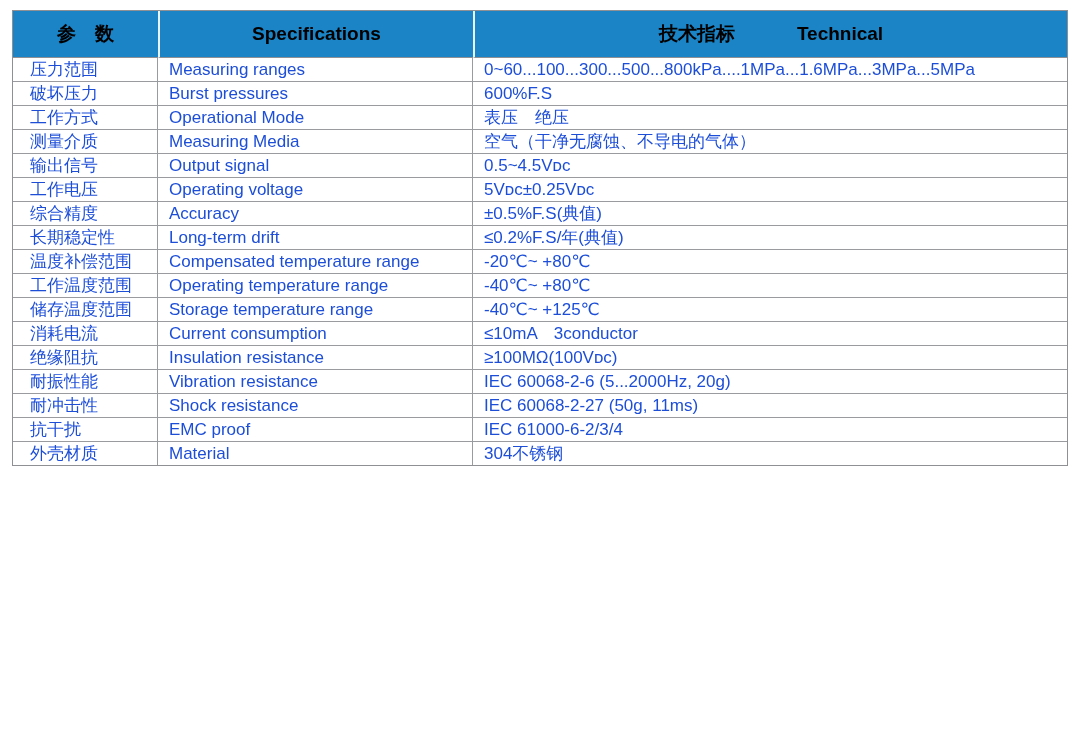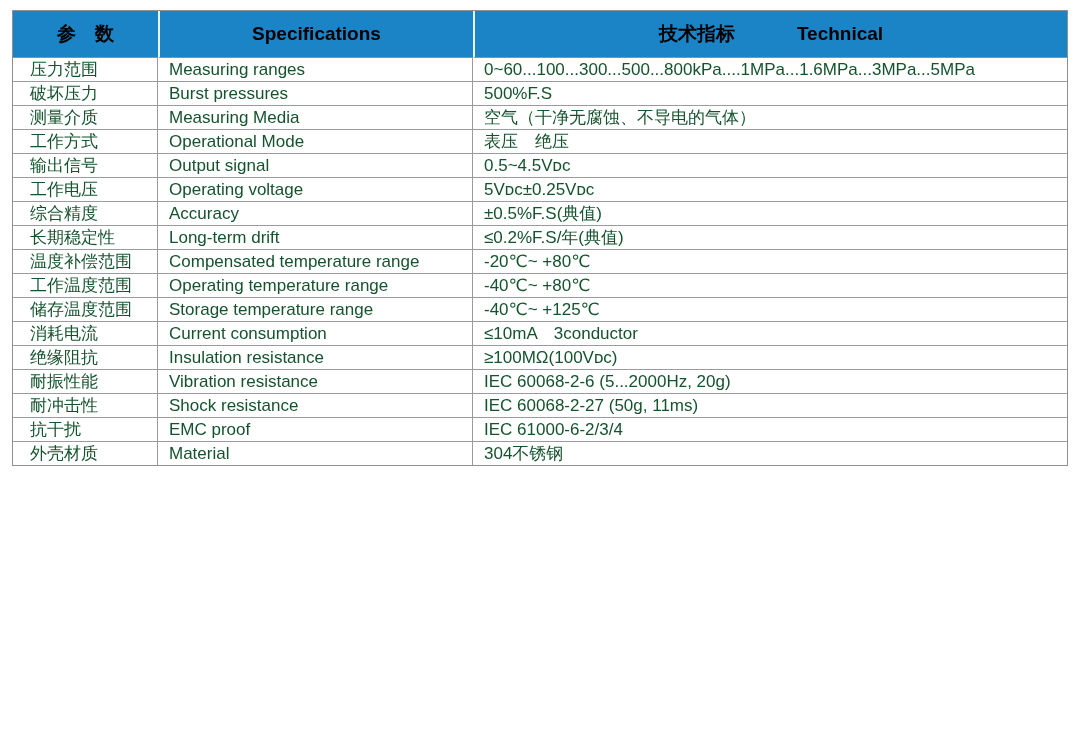--- a/index.html
+++ b/index.html
@@ -50,21 +50,21 @@
   thead th .tech-wrap {
     display: inline-flex;
     gap: 62px;
     justify-content: flex-start;
     align-items: center;
   }
 
   tbody td {
     height: 21px;
     font-size: 17px;
-    color: #14532d;
+    color: #1d4ed8;
     border-bottom: 1px solid #9a9b9e;
     vertical-align: middle;
     padding: 0 6px 0 11px;
     box-sizing: border-box;
     white-space: nowrap;
     overflow: hidden;
   }
   tbody tr:last-child td { border-bottom: none; }
   tbody td.c1 {
     padding-left: 17px;
@@ -99,31 +99,31 @@
       </thead>
       <tbody id="rows-body">
           <tr>
     <td class="c1">压力范围</td>
     <td class="c2">Measuring ranges</td>
     <td class="c3">0~60...100...300...500...800kPa....1MPa...1.6MPa...3MPa...5MPa</td>
   </tr>
           <tr>
     <td class="c1">破坏压力</td>
     <td class="c2">Burst pressures</td>
-    <td class="c3">500%F.S</td>
+    <td class="c3">600%F.S</td>
+  </tr>
+          <tr>
+    <td class="c1">工作方式</td>
+    <td class="c2">Operational Mode</td>
+    <td class="c3">表压　绝压</td>
   </tr>
           <tr>
     <td class="c1">测量介质</td>
     <td class="c2">Measuring Media</td>
     <td class="c3">空气（干净无腐蚀、不导电的气体）</td>
-  </tr>
-          <tr>
-    <td class="c1">工作方式</td>
-    <td class="c2">Operational Mode</td>
-    <td class="c3">表压　绝压</td>
   </tr>
           <tr>
     <td class="c1">输出信号</td>
     <td class="c2">Output signal</td>
     <td class="c3">0.5~4.5Vᴅᴄ</td>
   </tr>
           <tr>
     <td class="c1">工作电压</td>
     <td class="c2">Operating voltage</td>
     <td class="c3">5Vᴅᴄ±0.25Vᴅᴄ</td>

